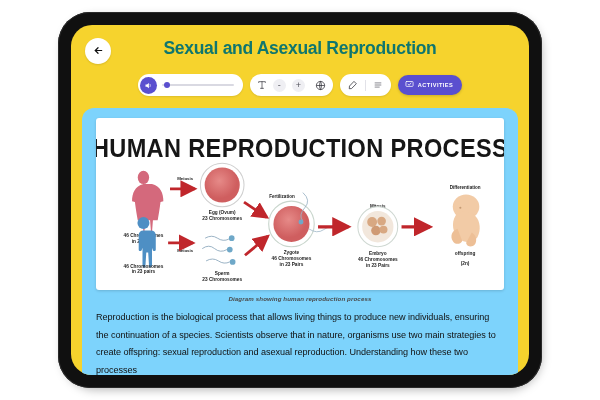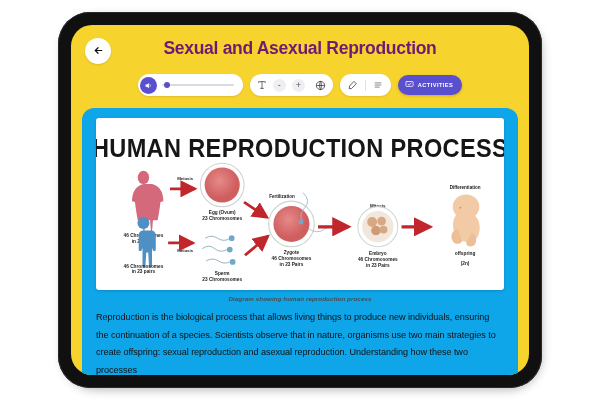--- a/index.html
+++ b/index.html
@@ -42,21 +42,21 @@
     position: absolute; left: 14px; top: 13px;
     width: 26px; height: 26px; border-radius: 50%;
     background: #ffffff;
     display: flex; align-items: center; justify-content: center;
     box-shadow: 0 1px 2px rgba(0,0,0,.12);
     cursor: pointer;
   }
   .page-title {
     position: absolute; left: 0; right: 0; top: 13px;
     text-align: center;
-    font-size: 17.5px; font-weight: 700; color: #701a75;
+    font-size: 17.5px; font-weight: 700; color: #0f766e;
     letter-spacing: -0.3px;
   }
 
   
   .toolbar {
     display: flex; align-items: center; justify-content: center;
     gap: 7px; height: 26px; margin-top: -3px;
   }
   .pill {
     background: #ffffff;
@@ -99,21 +99,21 @@
     display: flex; align-items: center; gap: 4px;
     padding: 0 9px 0 7px;
     font-size: 5.6px; font-weight: 700; letter-spacing: .45px;
     box-shadow: 0 1px 3px rgba(0,0,0,.18);
     cursor: pointer;
   }
 
   
   .card {
     position: absolute; left: 11px; top: 83px; right: 11px; bottom: 0;
-    background: #0ea5e9;
+    background: #7dd3fc;
     border-radius: 12px 12px 0 0;
     overflow: hidden;
     padding: 10px 14px 0 14px;
   }
 
   
   .figure { width: 100%; }
   .diagram {
     width: 100%; height: 172px;
     background: #ffffff;

